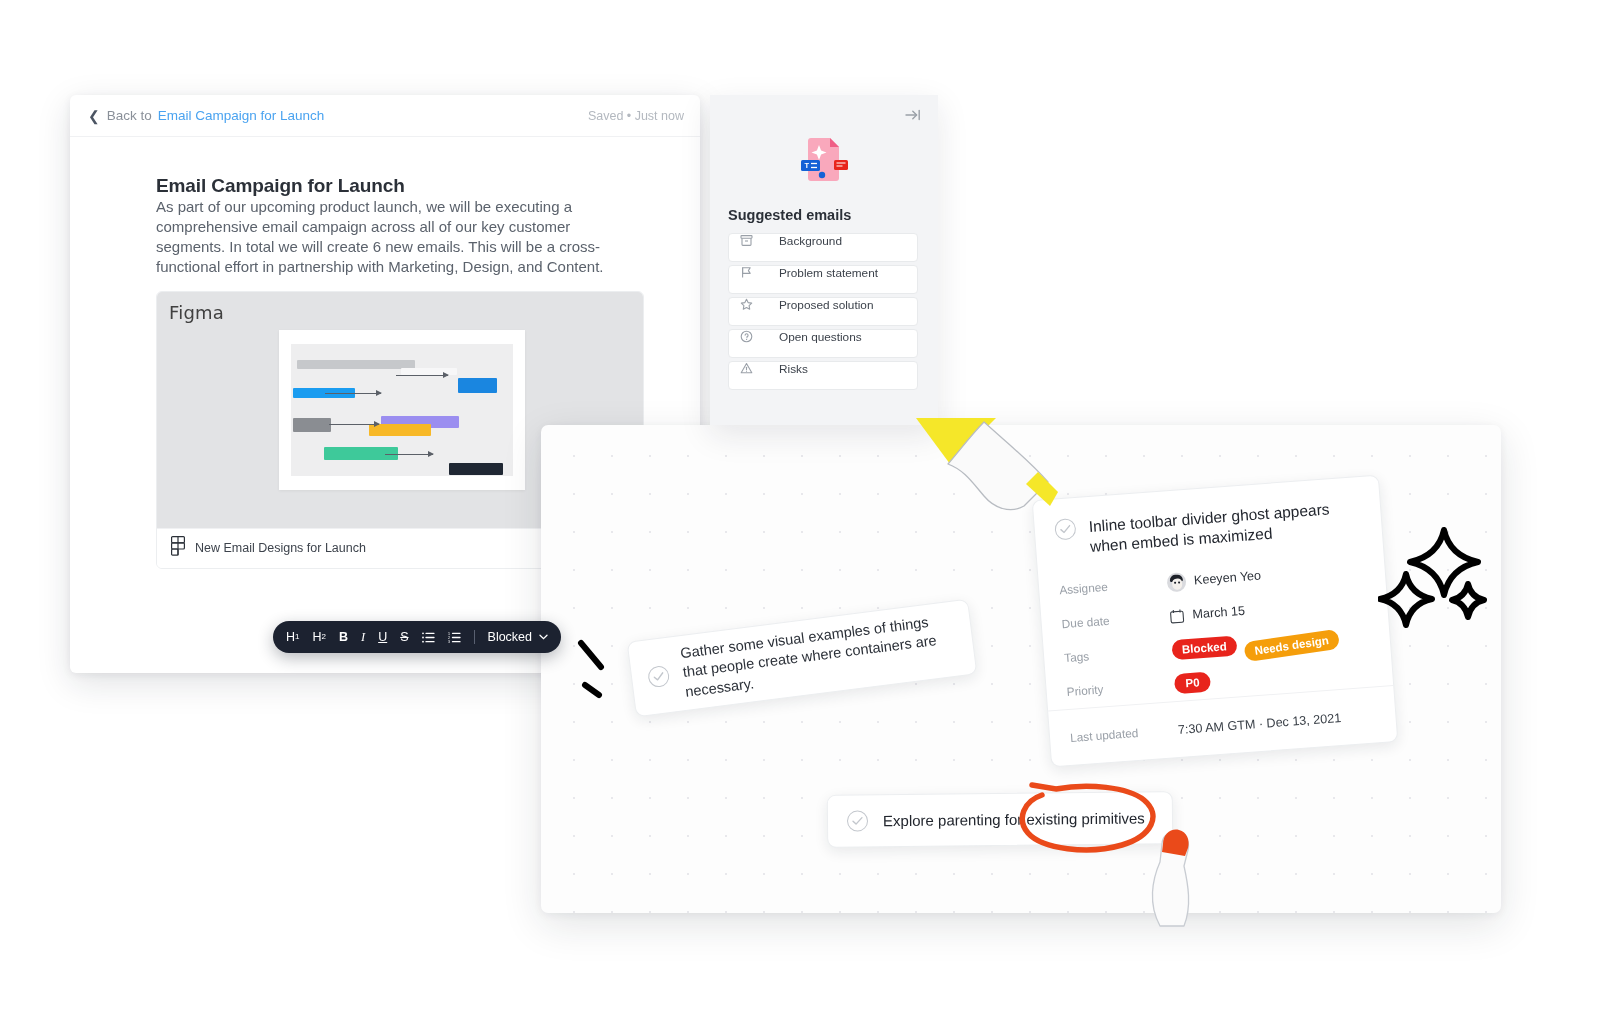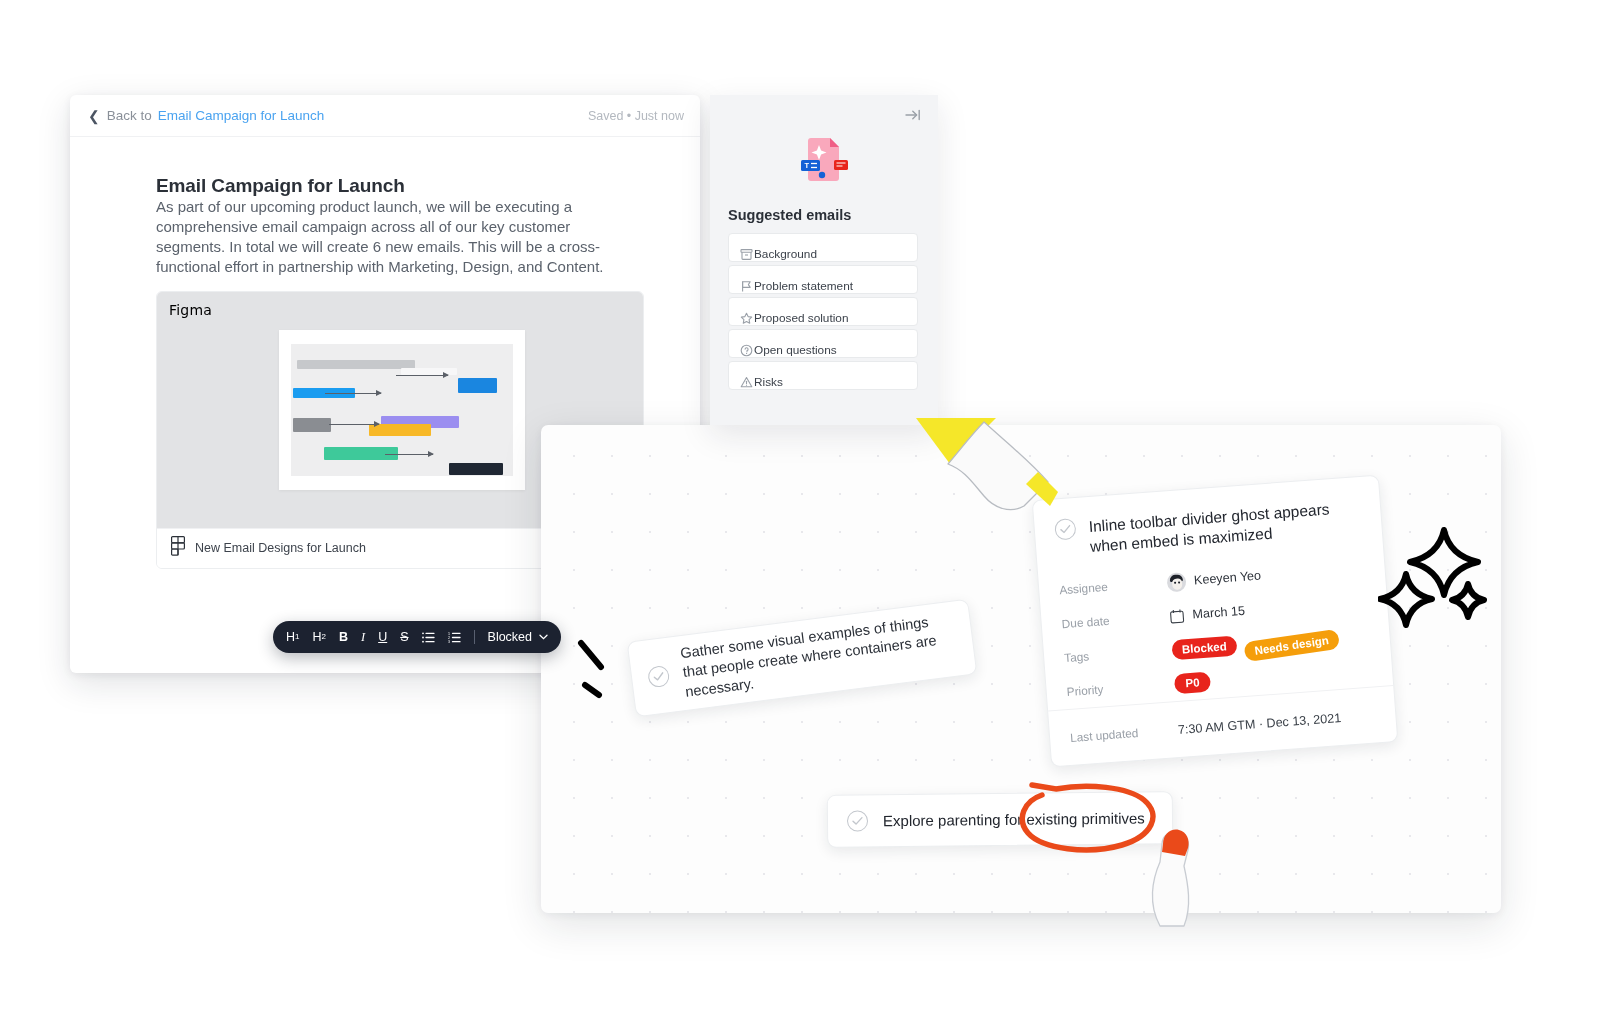--- a/index.html
+++ b/index.html
@@ -36,21 +36,21 @@
 
   
   .embed{
     margin-top:14px;width:486px;border:1px solid #eceef0;border-radius:6px;
     overflow:hidden;background:#fff;
   }
   .embed-canvas{
     position:relative;height:236px;background:#e2e3e5;
   }
   .embed-brand{
-    position:absolute;left:12px;top:10px;font-size:14px;color:#000000;
+    position:absolute;left:12px;top:10px;font-size:18px;color:#404040;
     font-family:"DejaVu Sans", sans-serif;font-weight:500;letter-spacing:.2px;
   }
   .embed-art{
     position:absolute;left:122px;top:38px;width:246px;height:160px;background:#fff;
     box-shadow:0 1px 3px rgba(0,0,0,.06);
   }
   .embed-inner{position:absolute;left:12px;top:14px;right:12px;bottom:14px;background:#eeeeef;}
   .bar{position:absolute;border-radius:1px;}
   .arrow{position:absolute;height:1px;background:#5b6068;}
   .arrow:after{
@@ -155,21 +155,21 @@
     position:absolute;right:14px;top:9px;width:22px;height:22px;
     display:flex;align-items:center;justify-content:center;color:#9aa0a8;
   }
   .sugg-illu{position:absolute;left:0;right:0;top:36px;height:58px;display:flex;align-items:center;justify-content:center;}
   .sugg-heading{
     position:absolute;left:18px;top:112px;font-size:14.5px;font-weight:700;color:#2b3038;
   }
   .sugg-list{position:absolute;left:18px;right:20px;top:138px;}
   .sugg-item{
     height:29px;background:#fff;border:1px solid #e8eaec;border-radius:4px;
-    display:flex;align-items:flex-end;gap:1px;padding:0 11px;margin-bottom:3px;
+    display:flex;align-items:flex-start;gap:26px;padding:0 11px;margin-bottom:3px;
     box-sizing:border-box;
   }
   .sugg-label{font-size:11.8px;color:#3c424b;}
   .sugg-ico{color:#9aa0a8;display:flex;align-items:center;}
 
   
   .deco{position:absolute;pointer-events:none;}
   .sparkles{left:1378px;top:522px;width:110px;height:110px;z-index:9;}
   .hl-pen{left:898px;top:412px;width:160px;height:100px;z-index:9;}
   .mk-pen{left:1138px;top:818px;width:70px;height:110px;z-index:9;}

